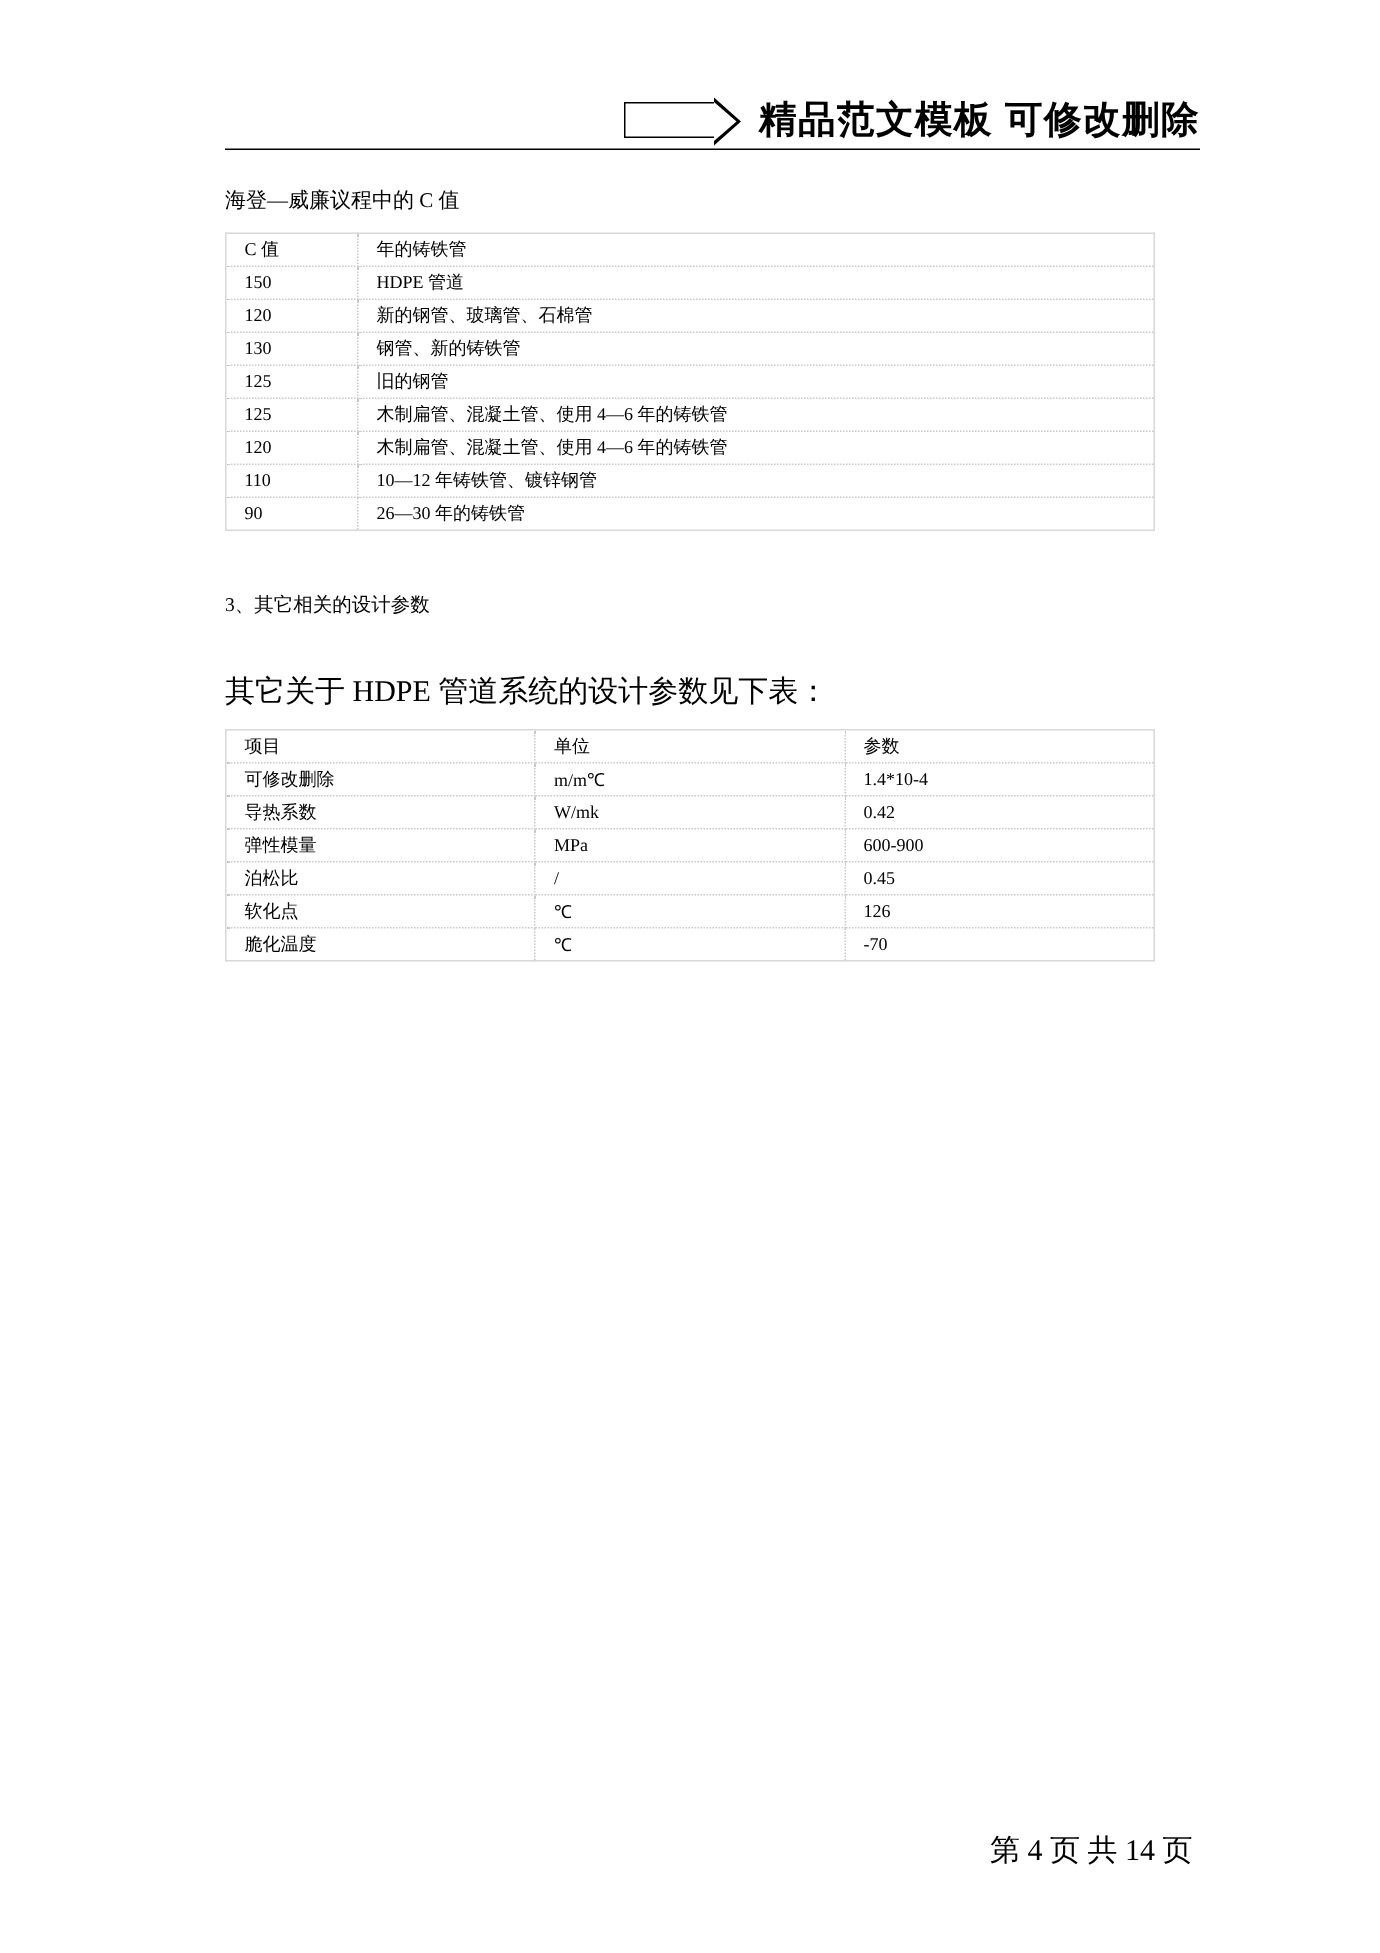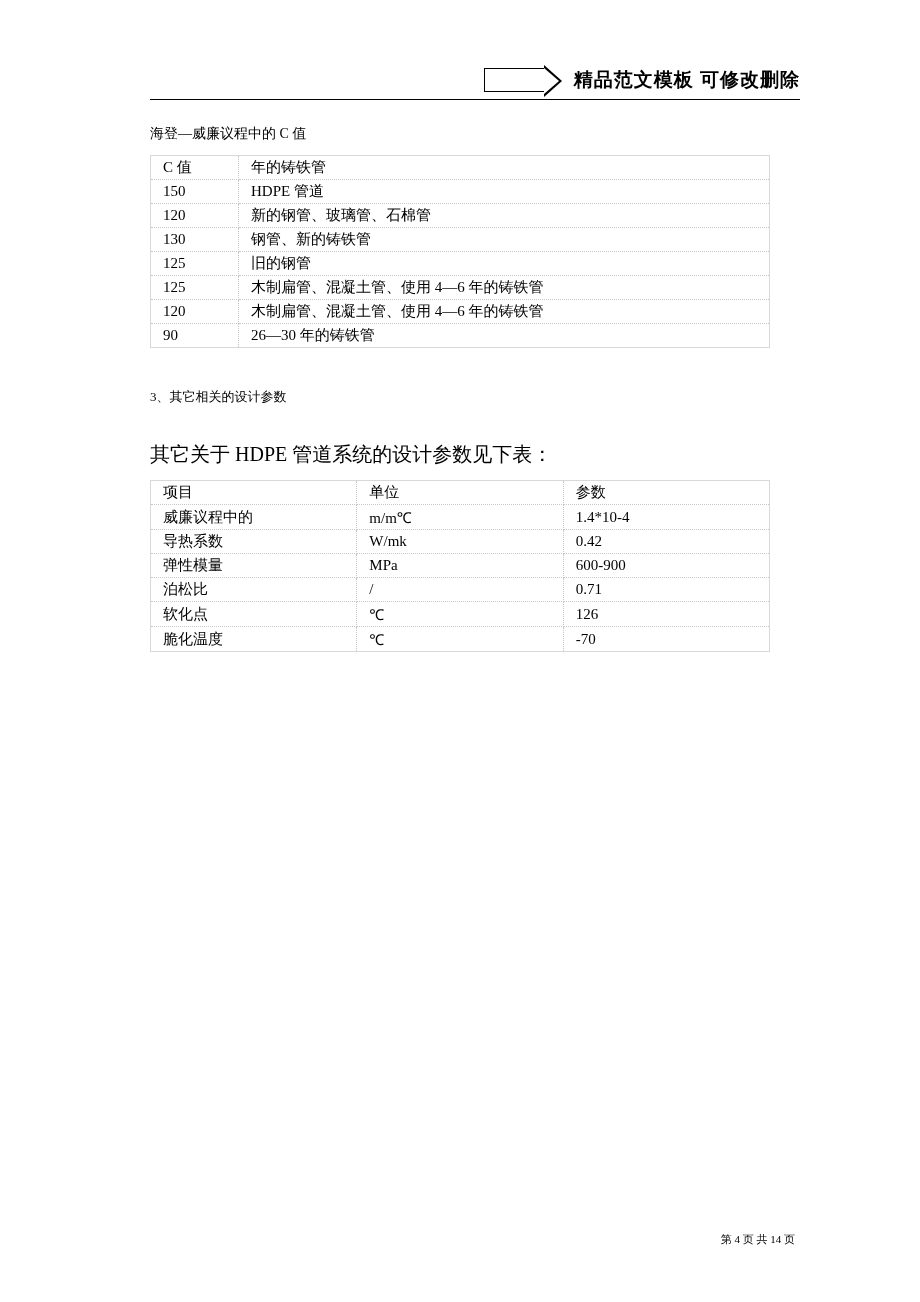--- a/index.html
+++ b/index.html
@@ -50,21 +50,21 @@
       position: absolute;
       right: -15px;
       top: -1px;
       width: 0; height: 0;
       border-top: 13px solid transparent;
       border-bottom: 13px solid transparent;
       border-left: 15px solid #fff;
       z-index: 1;
     }
     .header-text {
-      font-size: 19px;
+      font-size: 25px;
       font-weight: bold;
       letter-spacing: 1px;
       margin-left: 12px;
       font-family: SimHei, "黑体", sans-serif;
     }
     .content {
       position: absolute;
       top: 125px;
       left: 150px;
       width: 620px;
@@ -75,38 +75,38 @@
     }
     table {
       width: 100%;
       border-collapse: collapse;
       border: 1px solid #d8d8d8;
       margin-bottom: 40px;
     }
     table td {
       border: 1px dotted #c8c8c8;
       padding: 2px 12px;
-      font-size: 15px;
+      font-size: 12px;
       vertical-align: middle;
     }
     .table1 td:first-child { width: 88px; }
     .table2 td { width: 33.33%; }
     .section-heading {
       font-size: 13px;
       margin-bottom: 35px;
     }
     .subcaption {
       font-size: 20px;
       margin-bottom: 12px;
     }
     .footer {
       position: absolute;
       bottom: 55px;
       right: 125px;
-      font-size: 11px;
+      font-size: 20px;
     }
   </style>
 </head>
 <body>
 
 <div class="header">
   <div class="arrow-banner">
     <div class="arrow-box"></div>
     <span class="header-text">精品范文模板  可修改删除</span>
   </div>
@@ -138,57 +138,61 @@
           <td>125</td>
           <td>旧的钢管</td>
         </tr>
     <tr>
           <td>125</td>
           <td>木制扁管、混凝土管、使用 4—6 年的铸铁管</td>
         </tr>
     <tr>
           <td>120</td>
           <td>木制扁管、混凝土管、使用 4—6 年的铸铁管</td>
+        </tr>
+    <tr>
+          <td>110</td>
+          <td>10—12 年铸铁管、镀锌钢管</td>
         </tr>
     <tr>
           <td>90</td>
           <td>26—30 年的铸铁管</td>
         </tr>
   </tbody>
     </table>
 
   <div class="section-heading">3、其它相关的设计参数</div>
   <div class="subcaption">其它关于 HDPE 管道系统的设计参数见下表：</div>
 
   <table class="table2">
     <tbody>
         <tr>
       <td>项目</td>
       <td>单位</td>
       <td>参数</td>
     </tr>
     <tr>
-          <td>威廉议程中的</td>
+          <td>可修改删除</td>
           <td>m/m℃</td>
           <td>1.4*10-4</td>
         </tr>
     <tr>
           <td>导热系数</td>
           <td>W/mk</td>
           <td>0.42</td>
         </tr>
     <tr>
           <td>弹性模量</td>
           <td>MPa</td>
           <td>600-900</td>
         </tr>
     <tr>
           <td>泊松比</td>
           <td>/</td>
-          <td>0.71</td>
+          <td>0.45</td>
         </tr>
     <tr>
           <td>软化点</td>
           <td>℃</td>
           <td>126</td>
         </tr>
     <tr>
           <td>脆化温度</td>
           <td>℃</td>
           <td>-70</td>

